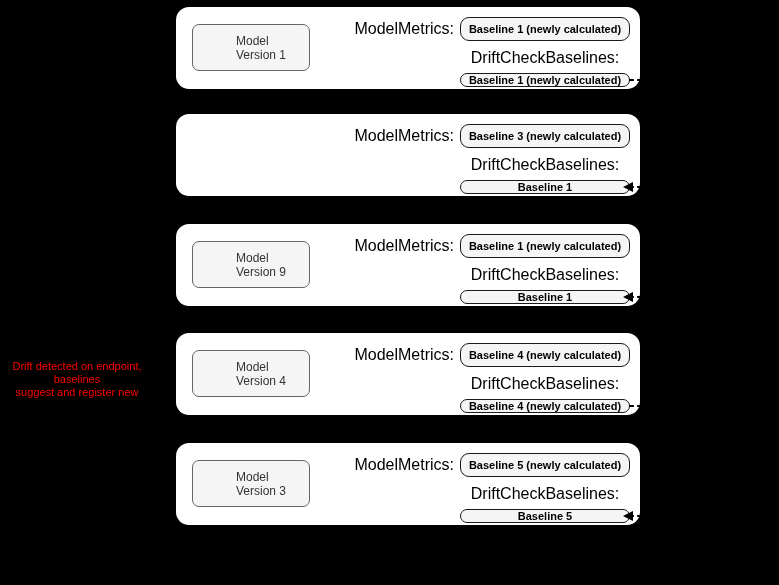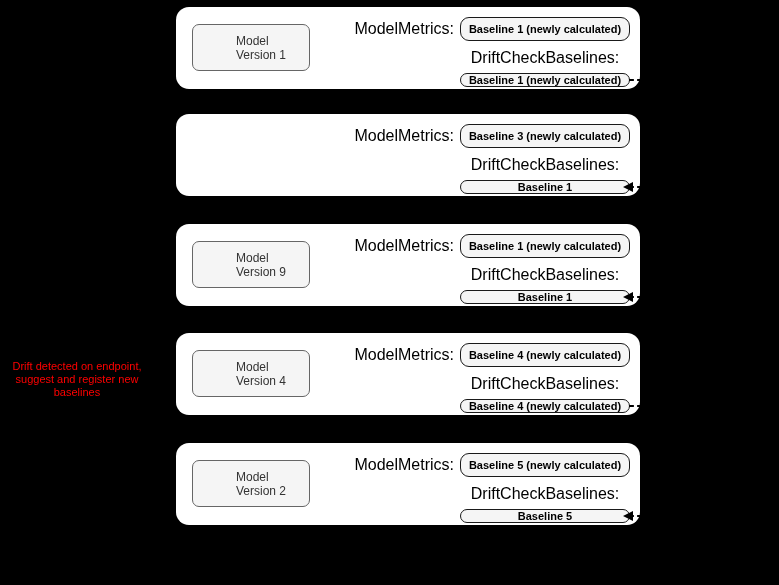--- a/index.html
+++ b/index.html
@@ -100,22 +100,22 @@
     line-height: 13px;
   }
 </style>
 </head>
 <body>
 
 <div>
 
   <div class="annotation">
     <div>Drift detected on endpoint,</div>
+    <div>baselines</div>
     <div>suggest and register new</div>
-    <div>baselines</div>
   </div>
 
   <div class="card" style="top:7px">
     <div class="version-box">
       <span class="version-label">Model Version 1</span>
     </div>
     <div class="row row-metrics">
       <span class="row-label">ModelMetrics:</span>
       <span class="value-box">
         <span class="value-text">Baseline 1 (newly calculated)</span>
@@ -181,21 +181,21 @@
       <span class="row-label">DriftCheckBaselines:</span>
       <span class="value-box">
         <span class="value-text">Baseline 4 (newly calculated)</span>
         <span class="stub"></span>
       </span>
     </div>
   </div>
 
   <div class="card" style="top:443px">
     <div class="version-box">
-      <span class="version-label">Model Version 2</span>
+      <span class="version-label">Model Version 3</span>
     </div>
     <div class="row row-metrics">
       <span class="row-label">ModelMetrics:</span>
       <span class="value-box">
         <span class="value-text">Baseline 5 (newly calculated)</span>
       </span>
     </div>
     <div class="row row-drift">
       <span class="row-label">DriftCheckBaselines:</span>
       <span class="value-box">

